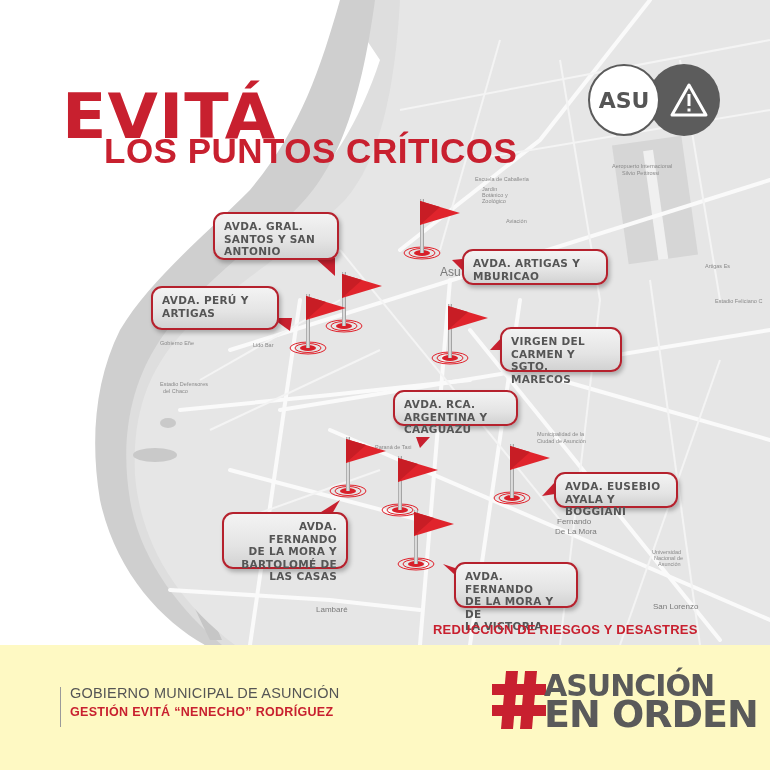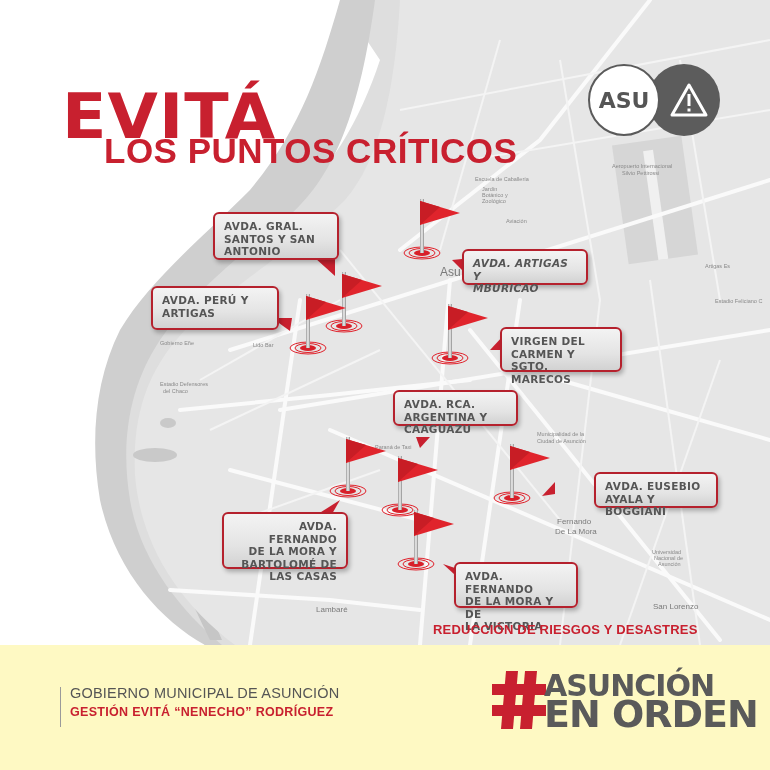--- a/index.html
+++ b/index.html
@@ -30,21 +30,21 @@
     font-family: "DejaVu Sans", sans-serif; font-weight: bold; font-size: 22px; color: #555555;
   }
   .warn-circle {
     position: absolute; left: 60px; top: 0; width: 72px; height: 72px; border-radius: 50%;
     background: #5c5c5c; z-index: 1;
     display: flex; align-items: center; justify-content: center;
   }
 
   .callout {
     position: absolute; background: linear-gradient(180deg, #f3f3f3 0%, #e4e4e4 60%, #d2d2d2 100%);
-    border: 2.5px solid #b5212d; border-radius: 6px;
+    border: 2.5px solid #b5212d; border-radius: 11px;
     font-family: "DejaVu Sans", sans-serif; font-weight: bold; font-size: 10.5px; line-height: 12.5px;
     color: #555555; letter-spacing: 0.3px; padding: 6px 9px; white-space: pre-line;
     box-shadow: 2px 3px 4px rgba(0,0,0,0.25);
   }
   .callout.right { text-align: right; }
 
   .flag { position: absolute; width: 60px; height: 80px; }
 
   .subtitle {
     position: absolute; left: 433px; top: 622px;
@@ -259,35 +259,35 @@
       <path d="M 555 482 L 555 494 L 542 496 Z"></path>
       <path d="M 318 514 L 332 514 L 340 500 Z"></path>
       <path d="M 455 575 L 455 568 L 443 564 Z"></path>
     </g>
   </svg>
 
   <div class="callout" style="left:213px; top:212px; width:126px; height:48px;">AVDA. GRAL.
 SANTOS Y SAN
 ANTONIO</div>
 
-  <div class="callout" style="left:462px; top:249px; width:126px; height:36px;font-style:italic;">AVDA. ARTIGAS Y
+  <div class="callout" style="left:462px; top:249px; width:146px; height:36px;">AVDA. ARTIGAS Y
 MBURICAO</div>
 
   <div class="callout" style="left:500px; top:327px; width:122px; height:45px;">VIRGEN DEL
 CARMEN Y SGTO.
 MARECOS</div>
 
   <div class="callout" style="left:151px; top:286px; width:128px; height:44px;">AVDA. PERÚ Y
 ARTIGAS</div>
 
   <div class="callout" style="left:393px; top:390px; width:125px; height:36px;">AVDA. RCA.
 ARGENTINA Y
 CAAGUAZU</div>
 
-  <div class="callout" style="left:554px; top:472px; width:124px; height:36px;margin-left:40px;">AVDA. EUSEBIO
+  <div class="callout" style="left:554px; top:472px; width:124px; height:36px;">AVDA. EUSEBIO
 AYALA Y BOGGIANI</div>
 
   <div class="callout right" style="left:222px; top:512px; width:126px; height:57px;">AVDA. FERNANDO
 DE LA MORA Y
 BARTOLOMÉ DE
 LAS CASAS</div>
 
   <div class="callout" style="left:454px; top:562px; width:124px; height:46px;">AVDA. FERNANDO
 DE LA MORA Y DE
 LA VICTORIA</div>

